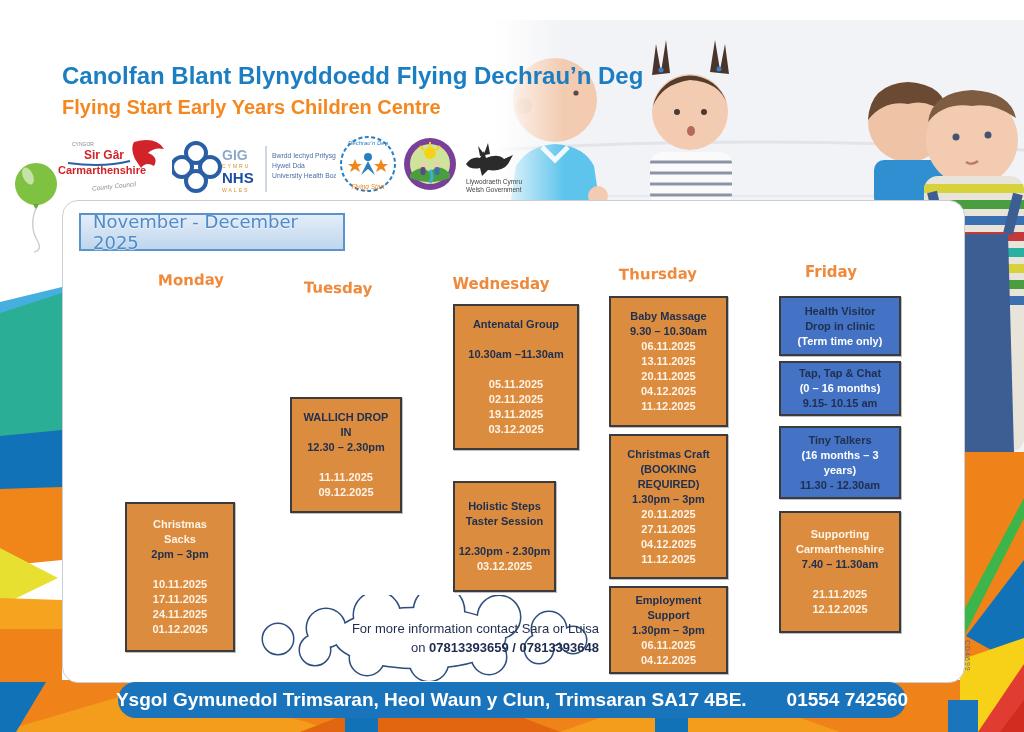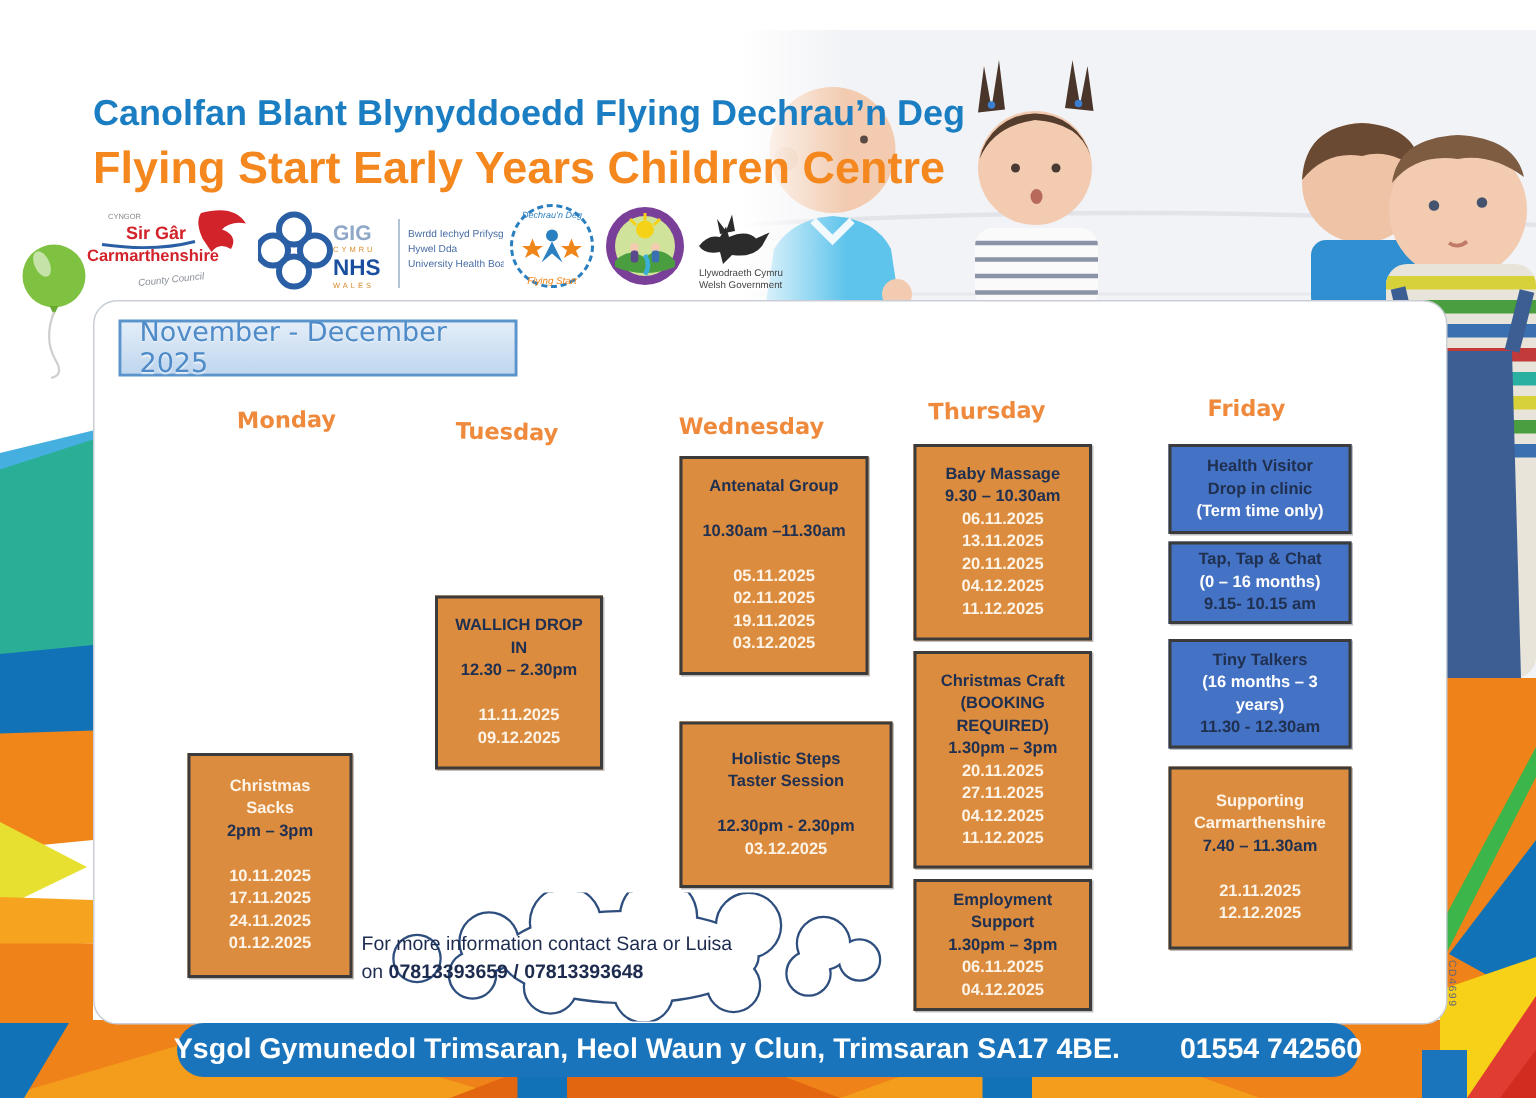--- a/index.html
+++ b/index.html
@@ -7,21 +7,21 @@
          font-family:"Liberation Sans",sans-serif;}
   svg{display:block}
 
   
   #bg-shapes{position:absolute;left:0;top:0;z-index:0}
   #photo{position:absolute;left:480px;top:0;z-index:1}
   #card{position:absolute;left:62px;top:200px;width:901px;height:481px;background:#fff;
         border:1px solid #c9ced6;border-radius:16px;z-index:2}
   #balloon{position:absolute;left:8px;top:158px;z-index:2}
   .title1{position:absolute;left:62px;top:62px;font-weight:bold;font-size:24px;color:#1b7ec2;z-index:3;white-space:nowrap}
-  .title2{position:absolute;left:62px;top:96px;font-weight:bold;font-size:30px;color:#f5871f;z-index:3;white-space:nowrap}
+  .title2{position:absolute;left:62px;top:96px;font-weight:bold;font-size:20px;color:#f5871f;z-index:3;white-space:nowrap}
   #logos{position:absolute;left:0;top:0;z-index:3}
 
   
   .banner{position:absolute;left:16px;top:12px;width:266px;height:38px;box-sizing:border-box;
           background:linear-gradient(#e3edf8,#bfd6ee);border:2px solid #5b94cd;
           display:flex;align-items:center;padding-left:12px;
           font-family:"DejaVu Sans",sans-serif;font-size:18px;color:#4e8bc8;
           text-shadow:0 1px 1px rgba(255,255,255,.7)}
 
   
@@ -41,33 +41,33 @@
   .event-box.blue{background:#4472c4}
   .ln{font-weight:bold;font-size:11px;line-height:15px;text-align:center}
   .ln.dk{color:#203050}
   .ln.wh{color:#fdf3e6}
   .event-box.blue .ln.wh{color:#ffffff}
   .ln.blank{height:15px}
 
   #box-christmas-sacks{left:62px;top:301px;width:110px;height:150px}
   #box-wallich{left:227px;top:196px;width:112px;height:116px}
   #box-antenatal{left:390px;top:103px;width:126px;height:146px}
-  #box-holistic{left:390px;top:280px;width:142px;height:111px}
+  #box-holistic{left:390px;top:280px;width:103px;height:111px}
   #box-baby-massage{left:546px;top:95px;width:119px;height:131px}
   #box-christmas-craft{left:546px;top:233px;width:119px;height:145px}
   #box-employment{left:546px;top:385px;width:119px;height:88px}
   #box-health-visitor{left:716px;top:95px;width:122px;height:60px}
   #box-tap-tap-chat{left:716px;top:160px;width:122px;height:55px}
   #box-tiny-talkers{left:716px;top:225px;width:122px;height:73px}
   #box-supporting{left:716px;top:310px;width:122px;height:122px}
 
   
   .cloud{position:absolute;left:168px;top:394px;width:378px;height:86px}
   .cloud svg{position:absolute;left:0;top:0}
-  .cloud-text{position:absolute;left:10px;right:10px;top:24px;text-align:left;
+  .cloud-text{position:absolute;left:10px;right:10px;top:24px;text-align:right;
               font-size:13px;line-height:19px;color:#1d2b4f}
   .cloud-text strong{font-weight:bold}
 
   
   .footer{position:absolute;left:118px;top:682px;width:788px;height:36px;background:#1a74bb;
           border-radius:18px;display:flex;align-items:center;justify-content:center;gap:40px;
           font-weight:bold;font-size:19px;color:#fff;z-index:5;white-space:nowrap}
 
   .side-code{position:absolute;left:964px;top:640px;z-index:4;writing-mode:vertical-rl;
              font-size:7px;color:#667;letter-spacing:1px}

